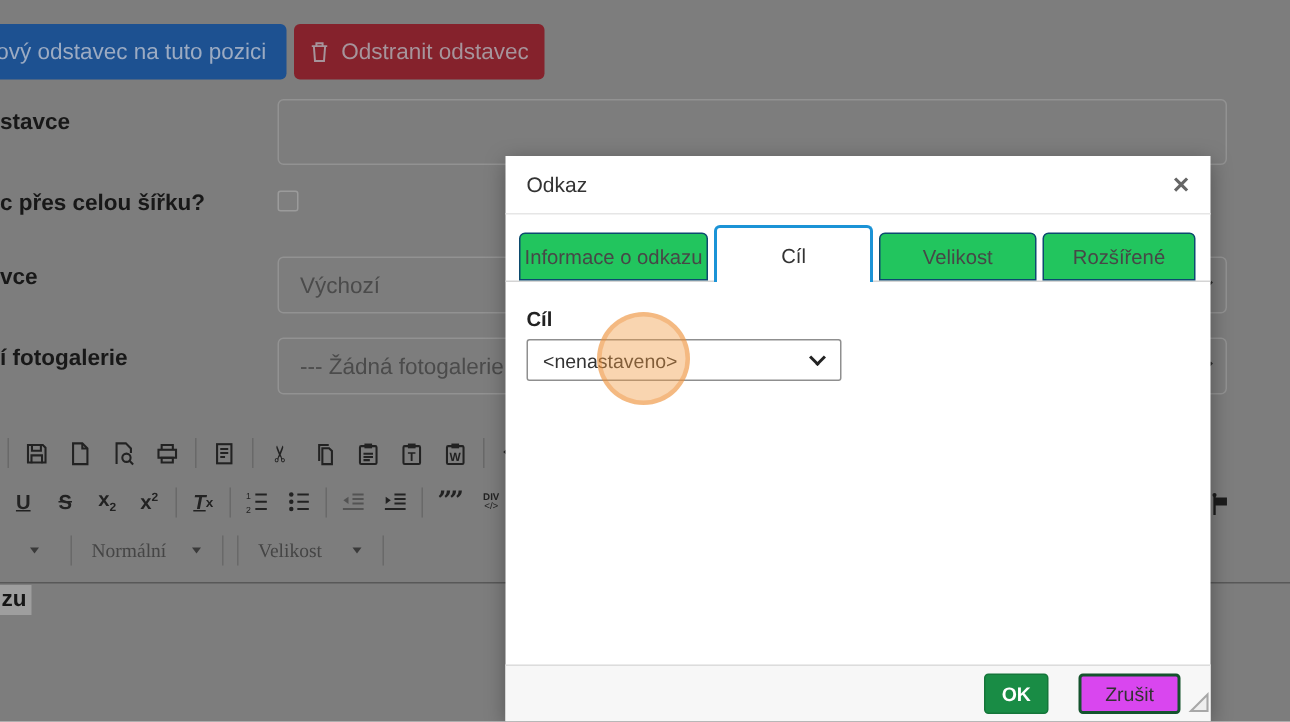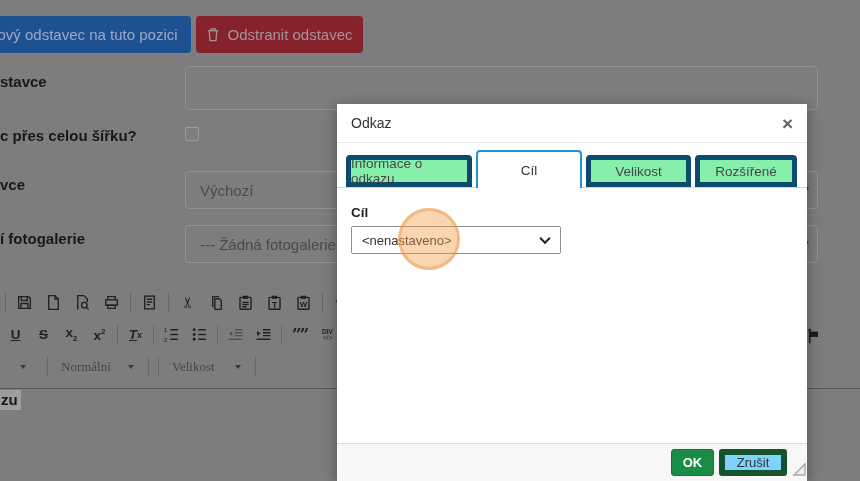--- a/index.html
+++ b/index.html
@@ -41,38 +41,38 @@
 
   
   #modal { position:absolute; left:337px; top:104px; width:470px; height:377px; background:#fff;
            box-shadow:0 3px 14px rgba(0,0,0,.35); z-index:10; }
   #modal-header { height:39px; display:flex; align-items:center; justify-content:space-between;
                   padding:0 14px; border-bottom:1px solid #e6e6e6; }
   #modal-title { font-weight:normal; font-size:14px; color:#333;text-align:center; }
   #modal-close { font-size:19px; line-height:1; color:#666; cursor:pointer; font-weight:bold; }
   #tabbar { position:relative; height:45px; display:flex; align-items:flex-end; padding:0 9px; gap:4px;
             border-bottom:1px solid #d4d4d4; }
-  .tab { height:32px; background:#86efac; border:5px solid #0c4a6e; border-radius:4px 4px 0 0;
+  .tab { height:32px; background:#22c55e; border:1px solid #0c4a6e; border-radius:4px 4px 0 0;
          display:flex; align-items:center; justify-content:center; font-size:13.5px; color:#474747; cursor:pointer; }
   .tab.active { height:38px; background:#fff; border:2px solid #1b93d6; border-bottom:0; margin-bottom:-1px;
                 z-index:2; color:#333; }
   #modal-body { position:relative; padding:17px 14px; }
   #field-label { font-weight:bold; font-size:13.5px; color:#222; margin-bottom:6px; }
   #target-select { position:relative; width:210px; height:28px; border:1px solid #8f8f8f; border-radius:2px;
                    background:#fff; display:flex; align-items:center; padding-left:10px; font-size:13px; color:#333; cursor:pointer; }
   #target-select .chev { border-color:#222; right:11px; }
   #click-circle { position:absolute; left:61px; top:104px; width:62px; height:62px; border-radius:50%;
                   background:rgba(241,155,66,.42); border:3px solid rgba(236,140,52,.38); z-index:5; pointer-events:none; }
   #modal-footer { position:absolute; left:0; right:0; bottom:0; height:38px; background:#f7f7f7;
                   border-top:1px solid #dcdcdc; display:flex; align-items:center; justify-content:flex-end;
-                  gap:5px; padding-right:20px; }
+                  gap:20px; padding-right:20px; }
   #btn-ok { width:43px; height:27px; background:#198c45; color:#fff; font-weight:bold; font-size:13px;
             border:1px solid #15763a; border-radius:3px; cursor:pointer; }
-  #btn-cancel { width:68px; height:27px; background:#7dd3fc; color:#333; font-size:13px;
-                border:6px solid #14532d; border-radius:3px; cursor:pointer; }
+  #btn-cancel { width:68px; height:27px; background:#d946ef; color:#333; font-size:13px;
+                border:2px solid #14532d; border-radius:3px; cursor:pointer; }
   #resize-grip { position:absolute; right:1px; bottom:1px; }
 </style>
 </head>
 <body>
 
 <div id="stage">
 
   <button id="btn-insert" class="btn-top">ový odstavec na tuto pozici</button>
   <button id="btn-delete" class="btn-top">
     <span style="display:flex">

